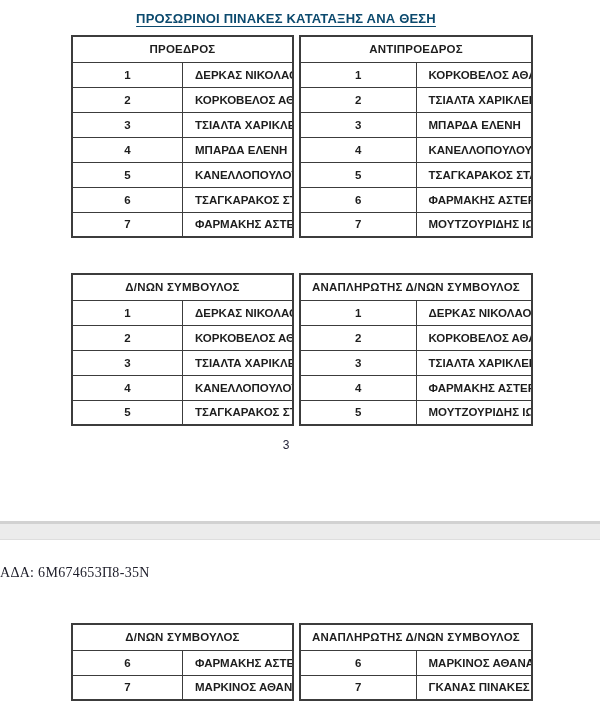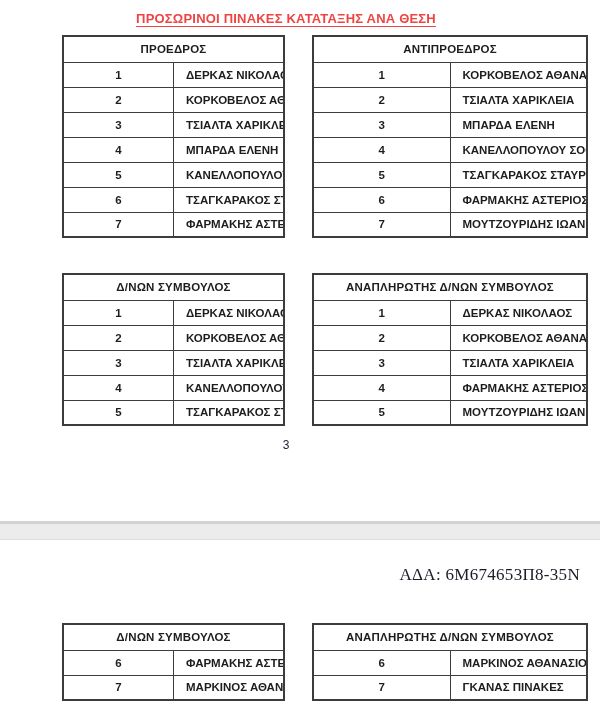--- a/index.html
+++ b/index.html
@@ -11,38 +11,38 @@
   }
   .doc-title {
     position: absolute;
     top: 11px; left: 57px; width: 458px;
     text-align: center;
     font-size: 13px;
     font-weight: bold;
     letter-spacing: 0.2px;
     text-decoration: underline;
     text-underline-offset: 3px;
-    color: #ef4444;
+    color: #0c4a6e;
   }
   .table-group {
     position: absolute;
-    left: 62px;
+    left: 71px;
     display: flex;
-    gap: 15px;
+    gap: 5px;
   }
   .group-1 { top: 35px; }
   .group-2 { top: 273px; }
   .group-3 { top: 623px; }
   table.ranking {
     border-collapse: collapse;
     table-layout: fixed;
     background: #ffffff;
   }
   table.tbl-left  { width: 223px; }
-  table.tbl-right { width: 276px; margin-left: 12px; }
+  table.tbl-right { width: 234px; }
   table.ranking th, table.ranking td {
     border: 1px solid #3c3c3c;
     font-size: 11.5px;
     font-weight: bold;
     color: #1d1d1d;
     overflow: hidden;
     white-space: nowrap;
   }
   table.ranking { border: 2px solid #3c3c3c; }
   table.ranking th {
@@ -63,23 +63,22 @@
   .page-separator {
     position: absolute;
     top: 521px; left: 0; width: 600px; height: 19px;
     background: #ececec;
     border-top: 3px solid #d2d2d2;
     border-bottom: 1px solid #dedede;
   }
   .ada-reference {
     position: absolute;
     top: 565px; left: 0; width: 580px;
-    text-align: right;
     font-family: "Liberation Serif", "DejaVu Serif", serif;
-    font-size: 17px;
+    font-size: 14px;
     color: #1c1c28;
     letter-spacing: 0.3px;
   }
 </style>
 </head>
 <body>
 
 <div class="doc-title">ΠΡΟΣΩΡΙΝΟΙ ΠΙΝΑΚΕΣ ΚΑΤΑΤΑΞΗΣ ΑΝΑ ΘΕΣΗ</div>
 
 <div class="table-group group-1">

